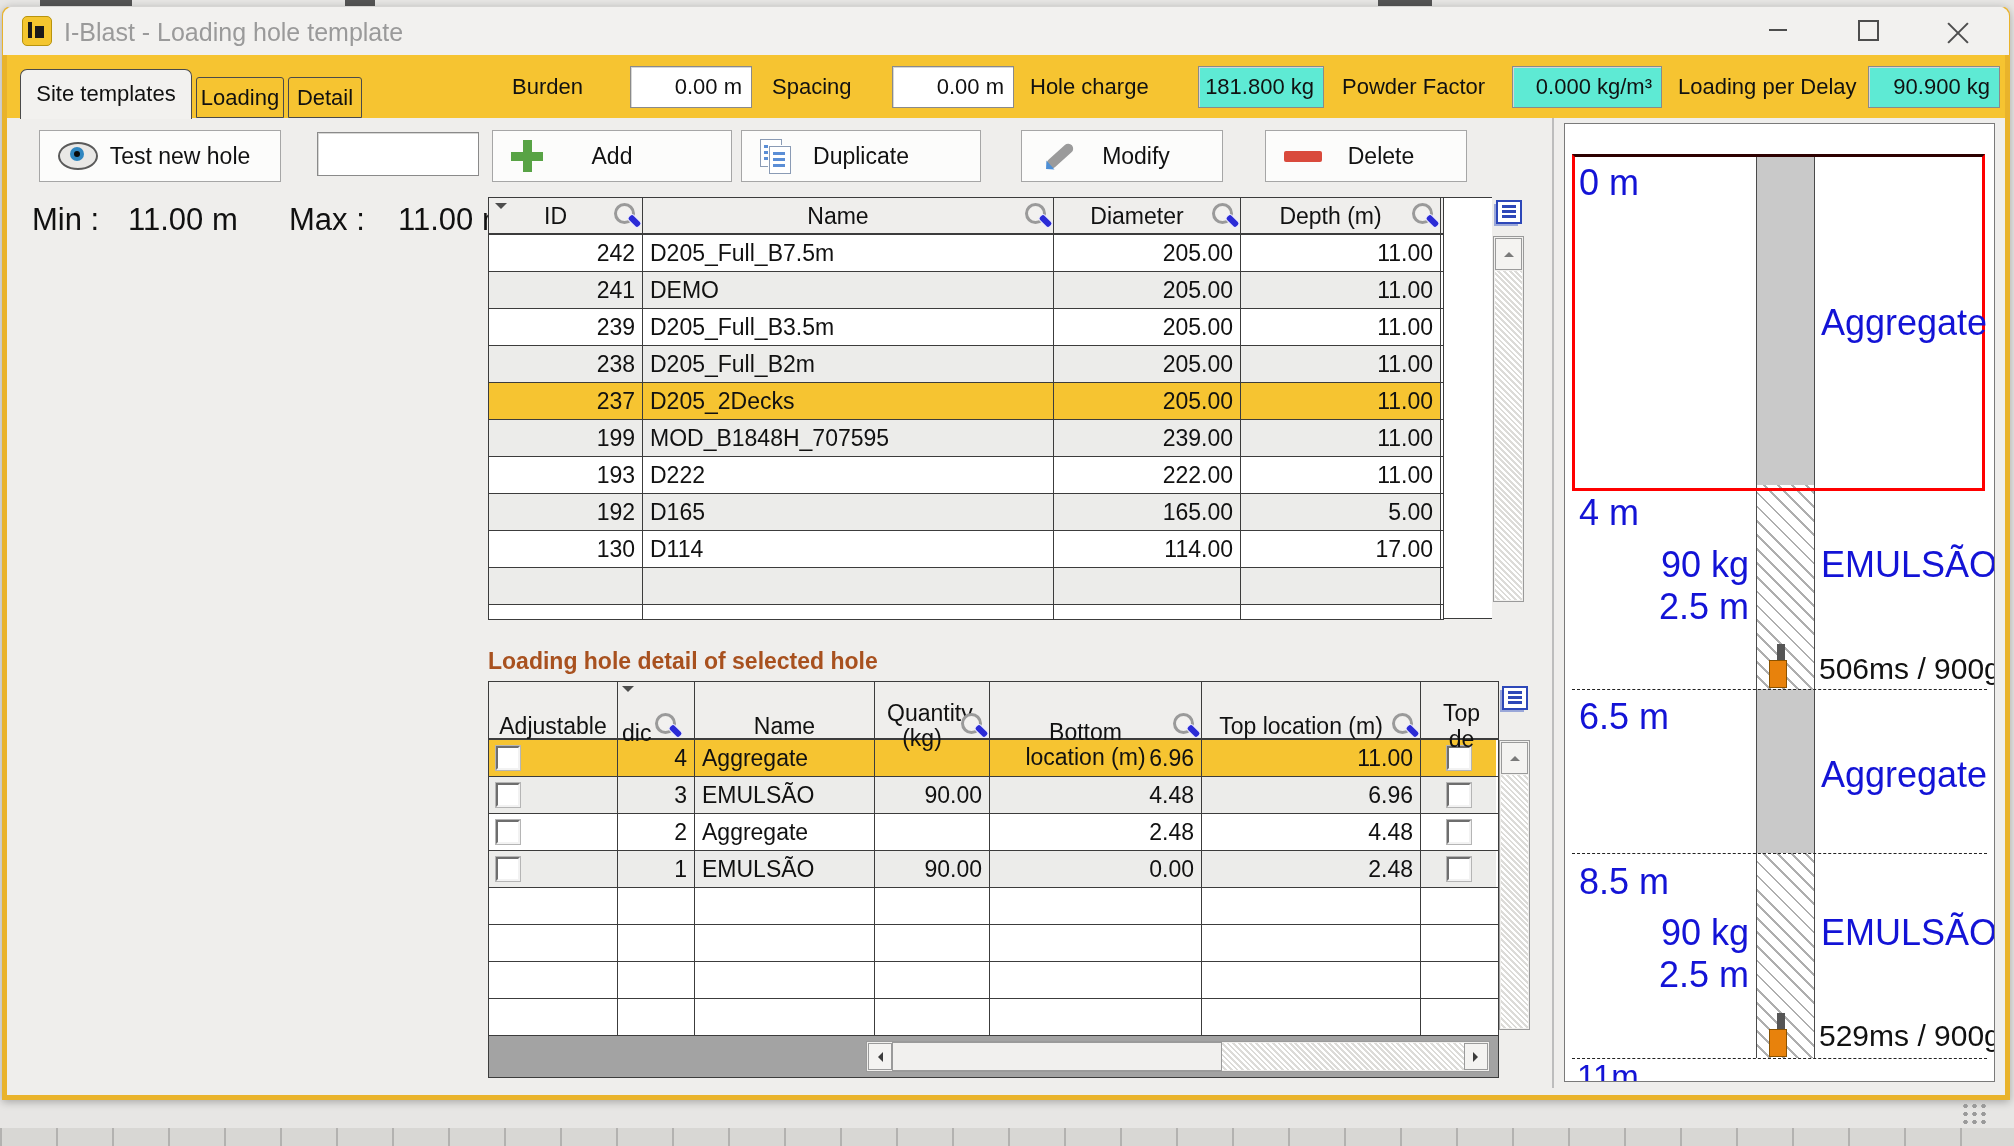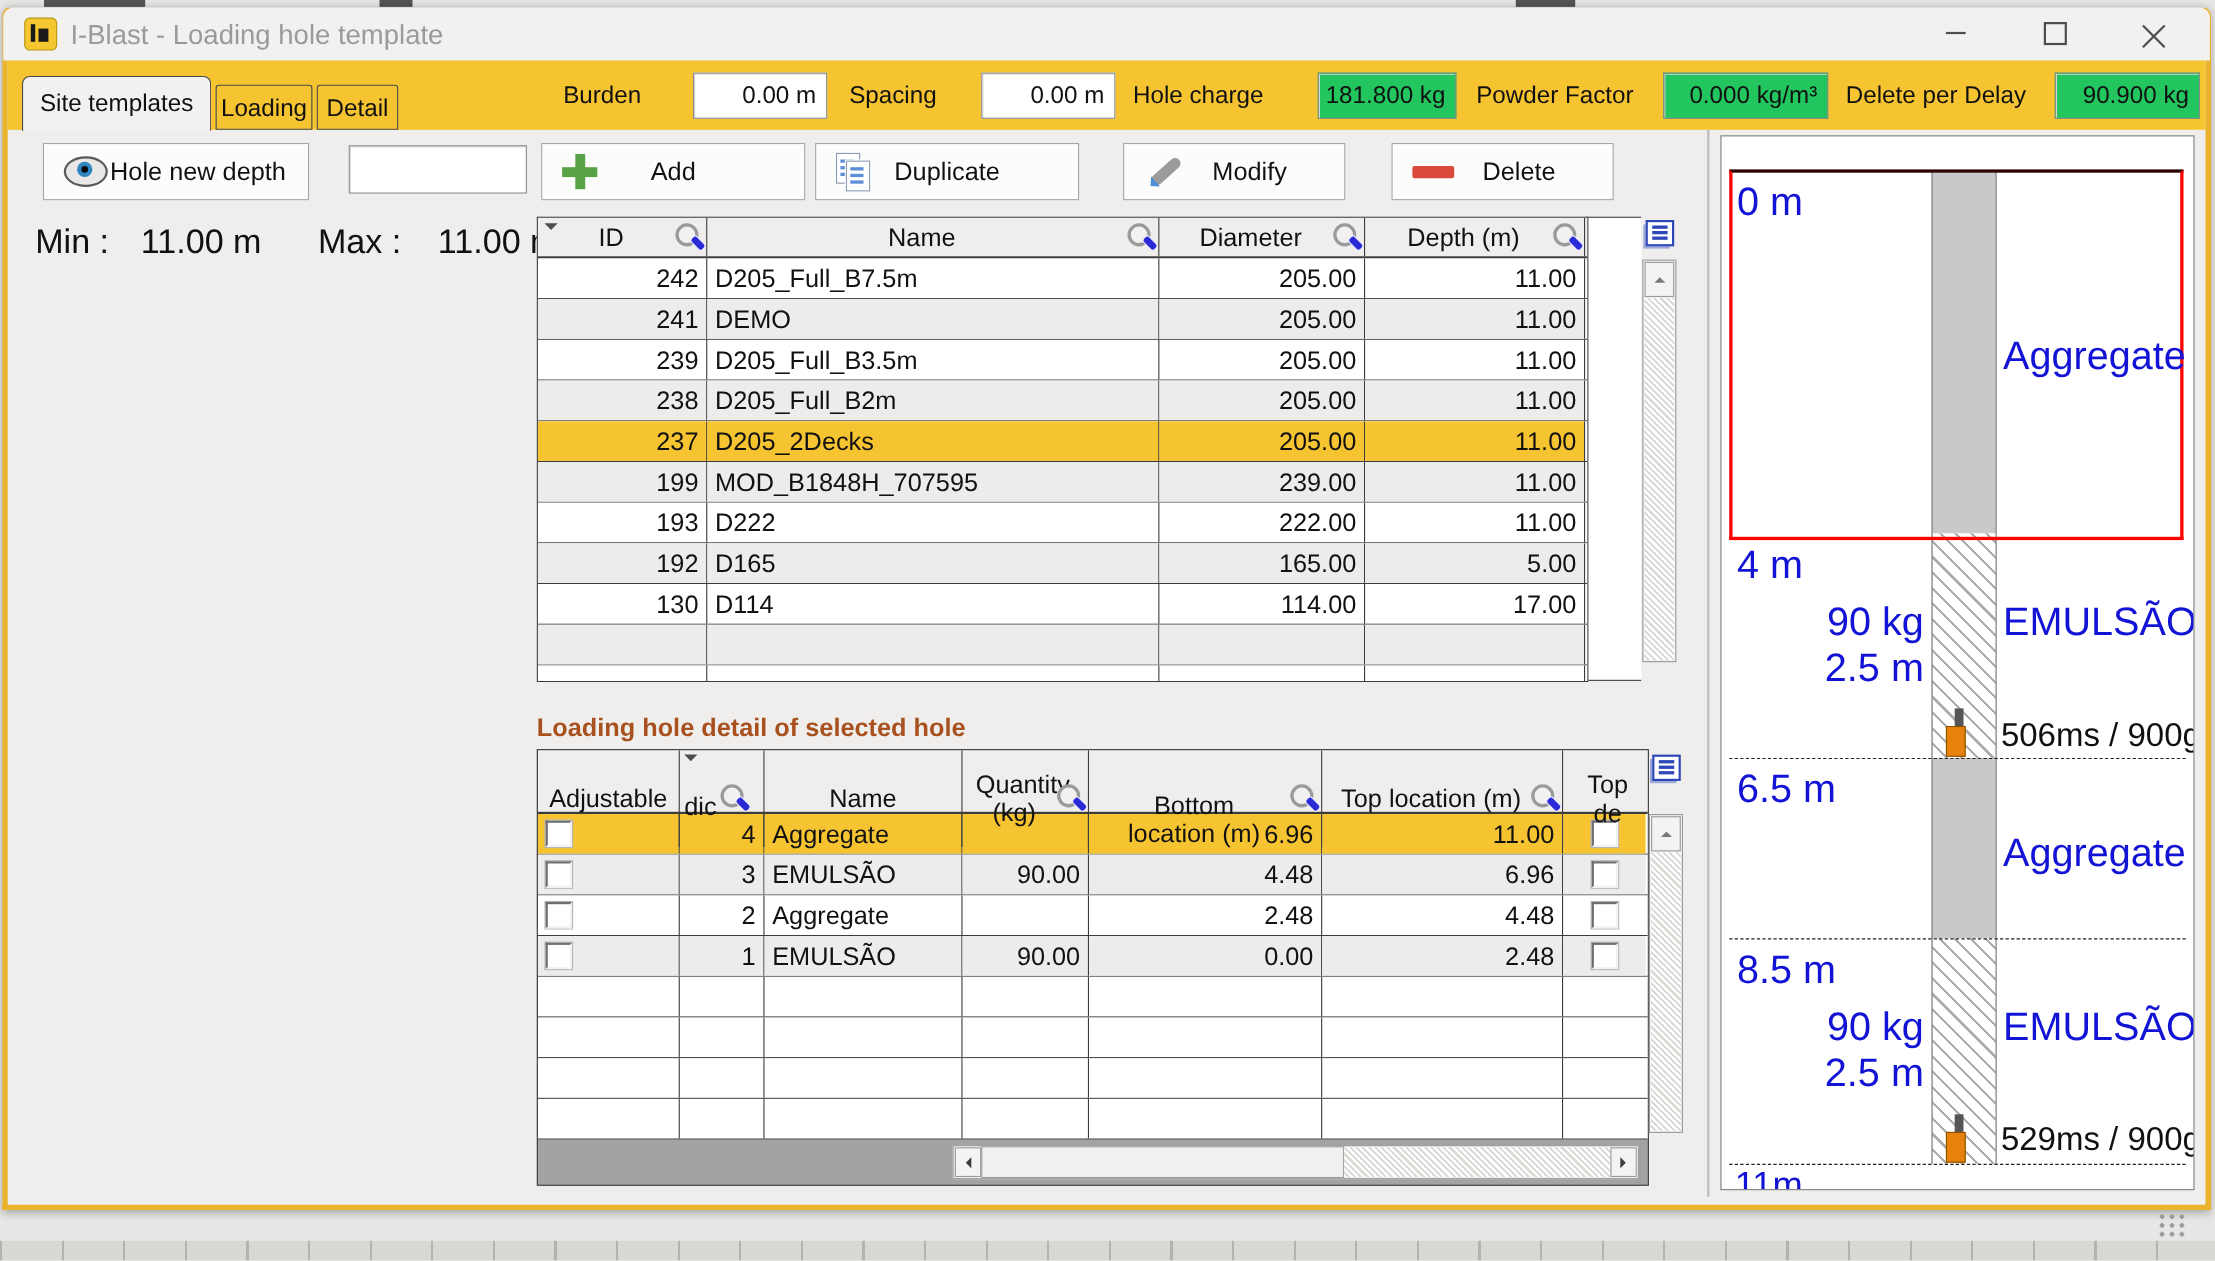--- a/index.html
+++ b/index.html
@@ -24,21 +24,21 @@
   .ic-close::before{transform:rotate(45deg);} .ic-close::after{transform:rotate(-45deg);}
 
   
   .toolbar{left:7px;top:55px;width:1998px;height:63px;background:#f6c431;}
   .tab{font-size:22px;text-align:center;border:1px solid #4a4a4a;box-sizing:border-box;}
   .tab.active{left:20px;top:69px;width:172px;height:50px;line-height:48px;background:#f2f1ef;border-bottom:none;border-radius:7px 7px 0 0;}
   .tab.idle{top:77px;height:41px;line-height:39px;background:#f6c431;border-radius:3px 3px 0 0;}
   .fldlabel{font-size:22px;top:74px;white-space:nowrap;}
   .fldbox{top:66px;height:42px;background:#fff;border:1px solid #8a8a8a;box-shadow:inset 1px 1px 0 #d7d7d5;
           font-size:22px;line-height:40px;text-align:right;padding-right:9px;box-sizing:border-box;white-space:nowrap;}
-  .fldbox.ro{background:#22c55e;}
+  .fldbox.ro{background:#5eead4;}
 
   
   .btn{background:#fcfcfb;border:1px solid #a6a6a6;font-size:23px;display:flex;align-items:center;justify-content:center;cursor:default;}
   .btn .ic{position:absolute;left:18px;}
   .ic-eye{width:36px;height:24px;border:2px solid #5a5a5a;border-radius:50%;background:#e9e8e6;position:relative;}
   .ic-eye::before{content:"";position:absolute;left:10px;top:3px;width:14px;height:14px;border-radius:50%;background:#2f86c0;}
   .ic-eye::after{content:"";position:absolute;left:14px;top:7px;width:6px;height:6px;border-radius:50%;background:#0a0a0a;}
   .ic-plus{width:32px;height:32px;position:relative;}
   .ic-plus::before{content:"";position:absolute;left:0;top:12px;width:32px;height:9px;background:#58a345;}
   .ic-plus::after{content:"";position:absolute;left:12px;top:0;width:9px;height:32px;background:#58a345;}
@@ -138,26 +138,26 @@
 <div class="abs tab idle" style="left:288px;width:74px;">Detail</div>
 
 <div class="abs fldlabel" style="left:512px;">Burden</div>
 <div class="abs fldbox" style="left:630px;width:122px;">0.00 m</div>
 <div class="abs fldlabel" style="left:772px;">Spacing</div>
 <div class="abs fldbox" style="left:892px;width:122px;">0.00 m</div>
 <div class="abs fldlabel" style="left:1030px;">Hole charge</div>
 <div class="abs fldbox ro" style="left:1198px;width:126px;">181.800 kg</div>
 <div class="abs fldlabel" style="left:1342px;">Powder Factor</div>
 <div class="abs fldbox ro" style="left:1512px;width:150px;">0.000 kg/m³</div>
-<div class="abs fldlabel" style="left:1678px;">Delete per Delay</div>
+<div class="abs fldlabel" style="left:1678px;">Loading per Delay</div>
 <div class="abs fldbox ro" style="left:1868px;width:132px;">90.900 kg</div>
 
 <div class="abs btn" style="left:39px;top:130px;width:240px;height:50px;">
   <span class="ic ic-eye"></span>
-  <span style="margin-left:40px;">Hole new depth</span>
+  <span style="margin-left:40px;">Test new hole</span>
 </div>
 <input class="abs" style="left: 317px; top: 132px; width: 148px; height: 42px; border: 1px solid rgb(138, 138, 138); box-shadow: rgb(215, 215, 213) 1px 1px 0px inset; font-size: 22px; padding: 0px 6px;" value="">
 <div class="abs btn" style="left:492px;top:130px;width:238px;height:50px;">
   <span class="ic ic-plus"></span>
   <span>Add</span>
 </div>
 <div class="abs btn" style="left:741px;top:130px;width:238px;height:50px;">
   <span class="ic ic-copy">
       <span class="pg b"></span>
       <span class="pg f"></span>

